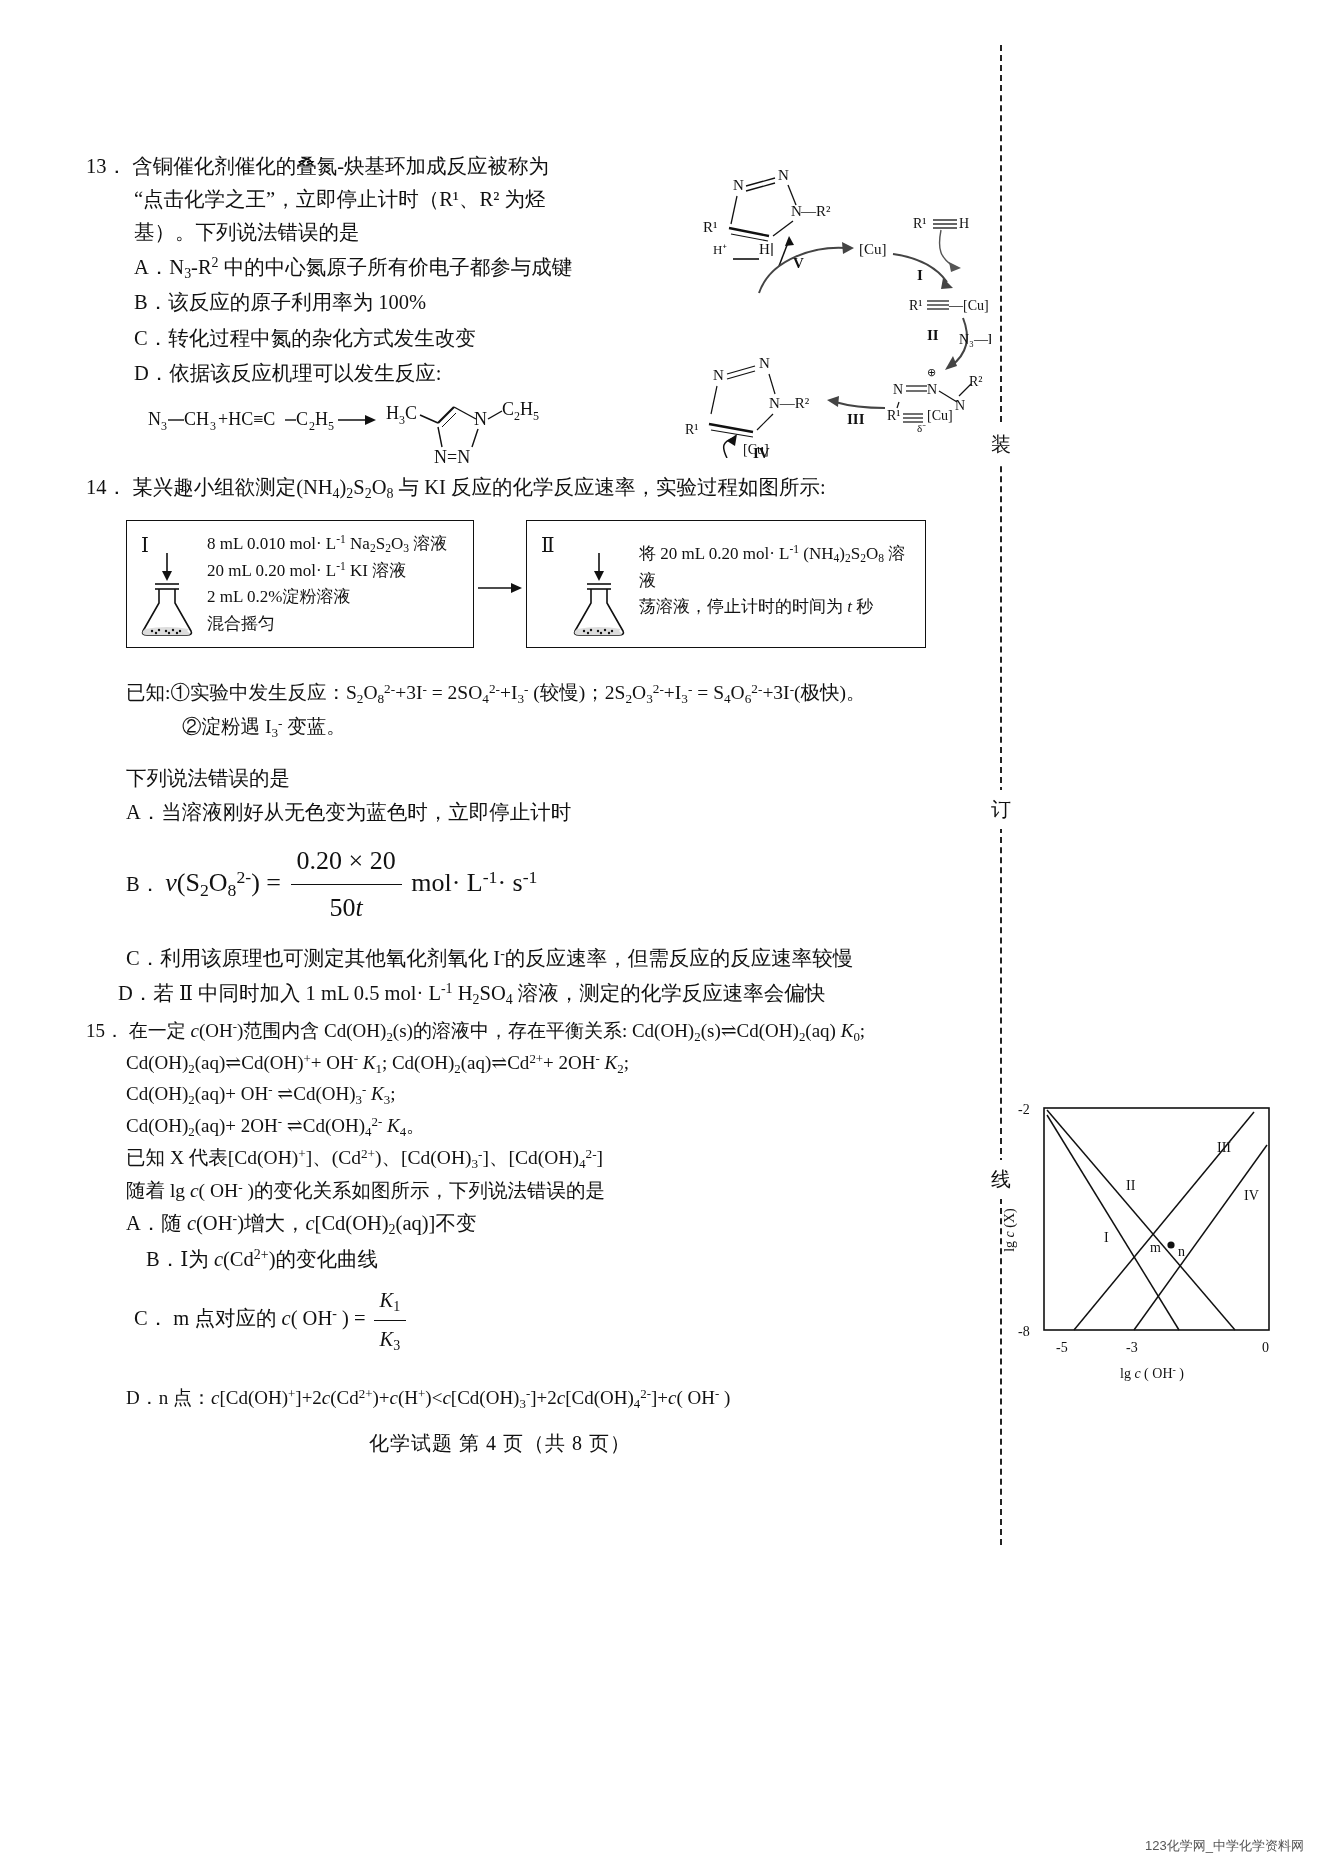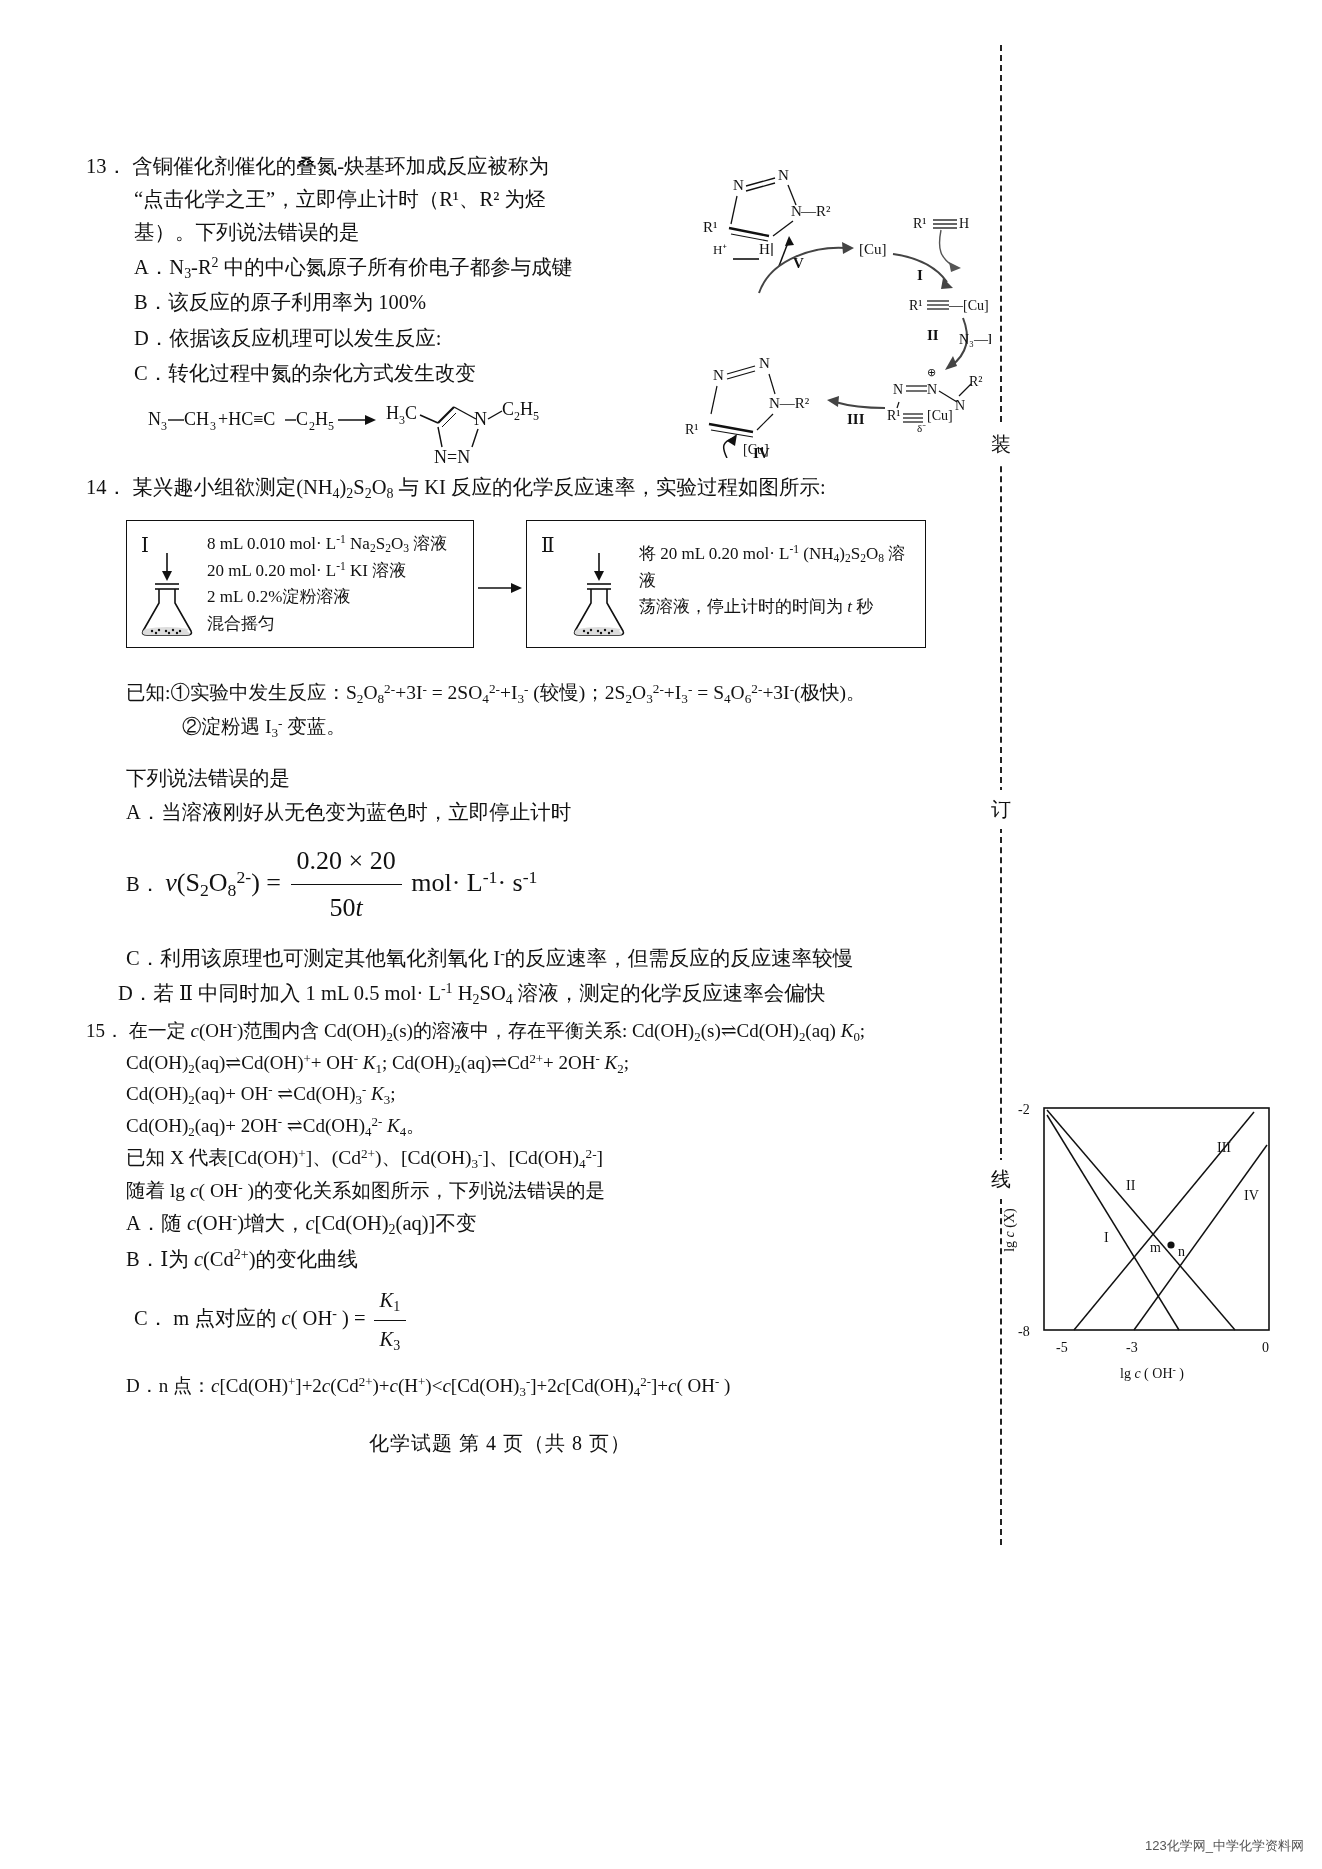--- a/index.html
+++ b/index.html
@@ -187,24 +187,24 @@
       <div class="qline indent">“点击化学之王”，立即停止计时（R¹、R² 为烃</div>
       <div class="qline indent">基）。下列说法错误的是</div>
 
       <div class="opt">
         <span>A．</span><span>N<sub>3</sub>-R<sup>2</sup> 中的中心氮原子所有价电子都参与成键</span>
       </div>
       <div class="opt">
         <span>B．</span><span>该反应的原子利用率为 100%</span>
       </div>
       <div class="opt">
+        <span>C．</span><span>转化过程中氮的杂化方式发生改变</span>
+      </div>
+      <div class="opt">
         <span>D．</span><span>依据该反应机理可以发生反应:</span>
-      </div>
-      <div class="opt">
-        <span>C．</span><span>转化过程中氮的杂化方式发生改变</span>
       </div>
 
       <div class="eqD">
         <svg width="460" height="70" viewBox="0 0 460 70" xmlns="http://www.w3.org/2000/svg">
           <g font-family="Liberation Serif, serif" font-size="18" fill="#111">
             <text x="2" y="28">N</text>
               <text x="15" y="33" font-size="12">3</text>
             <line x1="22" y1="23" x2="38" y2="23" stroke="#111" stroke-width="1.4"></line>
             <text x="38" y="28">CH</text>
               <text x="64" y="33" font-size="12">3</text>
@@ -355,33 +355,33 @@
       <div class="qline indent" style="font-size:19.5px;margin-left:40px;width:520px;">
         已知 X 代表[Cd(OH)<sup>+</sup>]、(Cd<sup>2+</sup>)、[Cd(OH)<sub>3</sub><sup>-</sup>]、[Cd(OH)<sub>4</sub><sup>2-</sup>]
       </div>
       <div class="qline indent" style="font-size:19.5px;margin-left:40px;width:520px;">
         随着 lg <span class="it">c</span>( OH<sup>-</sup> )的变化关系如图所示，下列说法错误的是
       </div>
 
       <div class="opt" style="margin-left:40px;width:520px;">
         <span>A．</span><span>随 <span class="it">c</span>(OH<sup>-</sup>)增大，<span class="it">c</span>[Cd(OH)<sub>2</sub>(aq)]不变</span>
       </div>
-      <div class="opt" style="margin-left:40px;width:520px;">
+      <div class="opt" style="margin-left:60px;width:520px;">
         <span>B．</span><span>Ⅰ为 <span class="it">c</span>(Cd<sup>2+</sup>)的变化曲线</span>
       </div>
       <div class="opt" style="width:520px;margin-top:6px;">
         <span>C．</span>
         <span>m 点对应的 <span class="it">c</span>( OH<sup>-</sup> ) =
           <span class="fracwrap">
             <span class="num"><span class="it">K</span><sub>1</sub></span>
             <span class="den"><span class="it">K</span><sub>3</sub></span>
           </span>
         </span>
       </div>
-      <div class="opt" style="margin-left:40px;width:800px;margin-top:12px;font-size:19px;">
+      <div class="opt" style="margin-left:40px;width:800px;margin-top:24px;font-size:19px;">
         <span>D．</span><span>n 点：<span class="it">c</span>[Cd(OH)<sup>+</sup>]+2<span class="it">c</span>(Cd<sup>2+</sup>)+<span class="it">c</span>(H<sup>+</sup>)&lt;<span class="it">c</span>[Cd(OH)<sub>3</sub><sup>-</sup>]+2<span class="it">c</span>[Cd(OH)<sub>4</sub><sup>2-</sup>]+<span class="it">c</span>( OH<sup>-</sup> )</span>
       </div>
     </div>
   </div>
 
   <div class="chartbox">
     <svg width="300" height="300" viewBox="0 0 300 300" xmlns="http://www.w3.org/2000/svg">
 
       <rect x="40" y="18" width="225" height="222" fill="none" stroke="#111" stroke-width="1.6"></rect>
 

